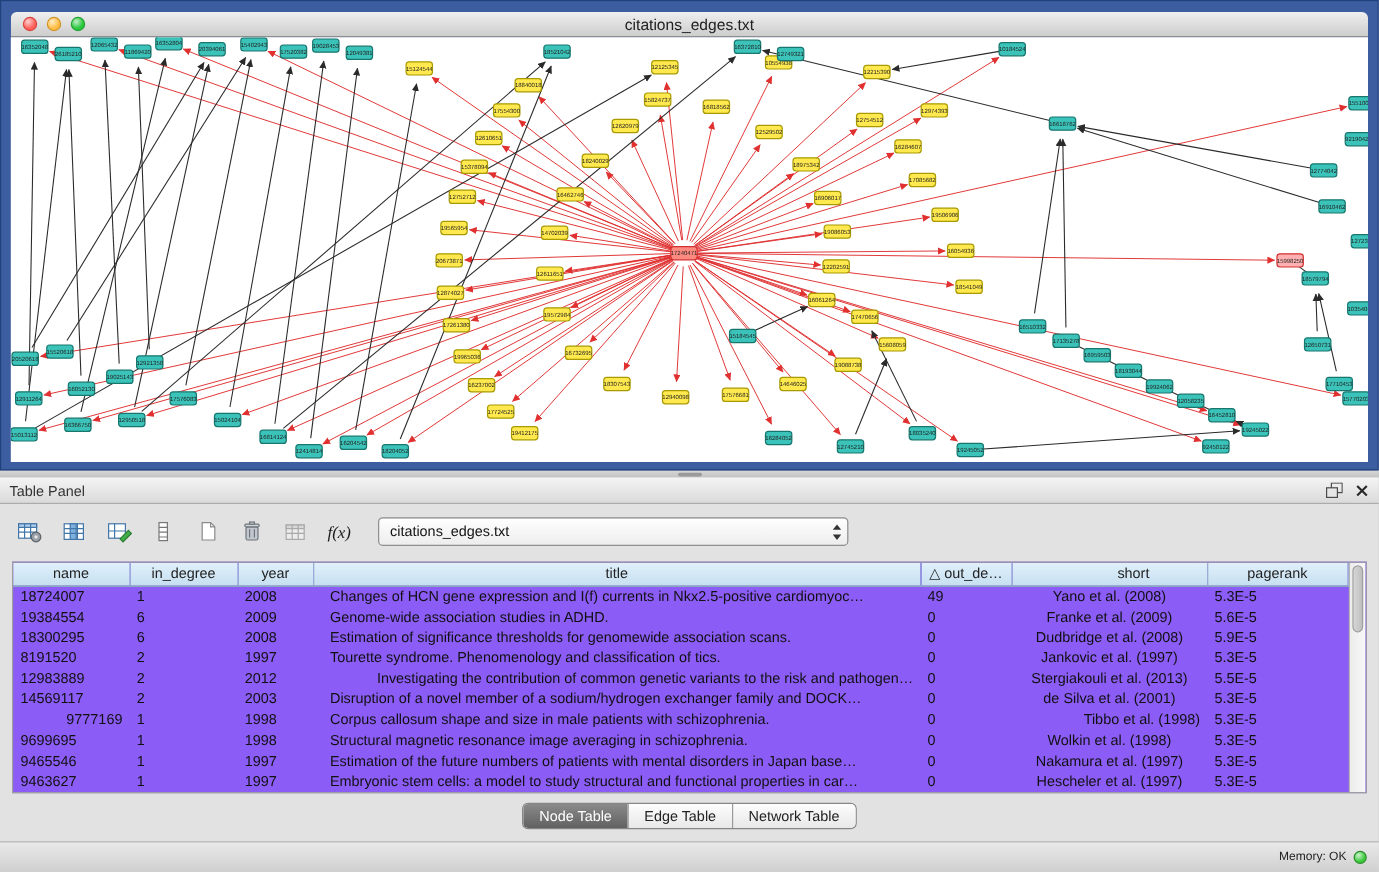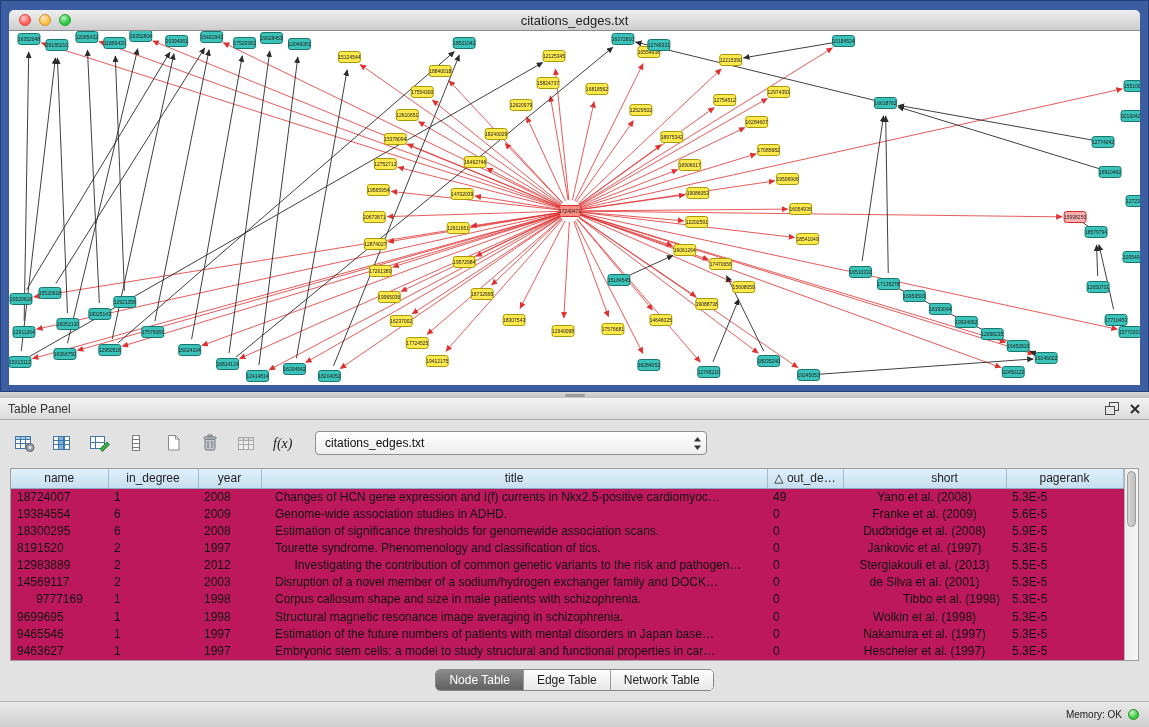--- a/index.html
+++ b/index.html
@@ -36,21 +36,21 @@
   .toolbar { margin:8px 10px 0; height:30px; display:flex; align-items:center; }
   .tb-icons { display:inline-flex; align-items:center; gap:7px; }
   .tb-btn { width:30px; height:26px; background:transparent; border:none;
     display:inline-flex; align-items:center; justify-content:center; padding:0; }
   .combo { margin-left:16px; width:392px; height:24px; background:linear-gradient(#ffffff,#ededed);
     border:1px solid #8f8f8f; border-radius:4px; display:flex; align-items:center;
     padding-left:9px; font-size:12px; color:#111; }
   .combo-value { flex:1; white-space:nowrap; overflow:hidden; }
   .combo-arrows { width:18px; display:flex; justify-content:center; }
 
-  .table-wrap { margin:10px 10px 0; height:193px; background:#be185d; border:1px solid #9e9e9e;
+  .table-wrap { margin:10px 10px 0; height:193px; background:#8b5cf6; border:1px solid #9e9e9e;
     display:flex; overflow:hidden; }
   .table-wrap table { flex:1; border-collapse:collapse; table-layout:fixed; width:calc(100% - 15px); }
   thead th { height:19px; background:linear-gradient(#e0f0fb,#c6dff0);
     border-right:1px solid #9fbdd4; border-bottom:1px solid #8aa9c0; font-weight:normal;
     font-size:12px; color:#222; text-align:center; overflow:hidden; white-space:nowrap; }
   tbody td { height:17px; font-size:12px; color:#111; padding:0 6px;
     white-space:nowrap; overflow:hidden; line-height:17px; }
   tbody td:nth-child(4) { padding-left:14px; }
   .vscroll { width:15px; background:linear-gradient(to right,#ececec,#f8f8f8);
     border-left:1px solid #b5b5b5; position:relative; }
@@ -766,36 +766,36 @@
               <td style="text-align: left;">1997</td>
               <td style="text-align: left;">Tourette syndrome. Phenomenology and classification of tics.</td>
               <td style="text-align: left;">0</td>
               <td style="text-align: center;">Jankovic et al. (1997)</td>
               <td style="text-align: left;">5.3E-5</td>
             </tr>
             <tr>
               <td style="text-align: left;">12983889</td>
               <td style="text-align: left;">2</td>
               <td style="text-align: left;">2012</td>
-              <td style="text-align: center;">Investigating the contribution of common genetic variants to the risk and pathogen…</td>
+              <td style="text-align: right;">Investigating the contribution of common genetic variants to the risk and pathogen…</td>
               <td style="text-align: left;">0</td>
               <td style="text-align: center;">Stergiakouli et al. (2013)</td>
               <td style="text-align: left;">5.5E-5</td>
             </tr>
             <tr>
               <td style="text-align: left;">14569117</td>
               <td style="text-align: left;">2</td>
               <td style="text-align: left;">2003</td>
               <td style="text-align: left;">Disruption of a novel member of a sodium/hydrogen exchanger family and DOCK…</td>
               <td style="text-align: left;">0</td>
               <td style="text-align: center;">de Silva et al. (2001)</td>
               <td style="text-align: left;">5.3E-5</td>
             </tr>
             <tr>
-              <td style="text-align: center;">9777169</td>
+              <td style="text-align: right;">9777169</td>
               <td style="text-align: left;">1</td>
               <td style="text-align: left;">1998</td>
               <td style="text-align: left;">Corpus callosum shape and size in male patients with schizophrenia.</td>
               <td style="text-align: left;">0</td>
               <td style="text-align: right; margin-top: 8px;">Tibbo et al. (1998)</td>
               <td style="text-align: left;">5.3E-5</td>
             </tr>
             <tr>
               <td style="text-align: left;">9699695</td>
               <td style="text-align: left;">1</td>

